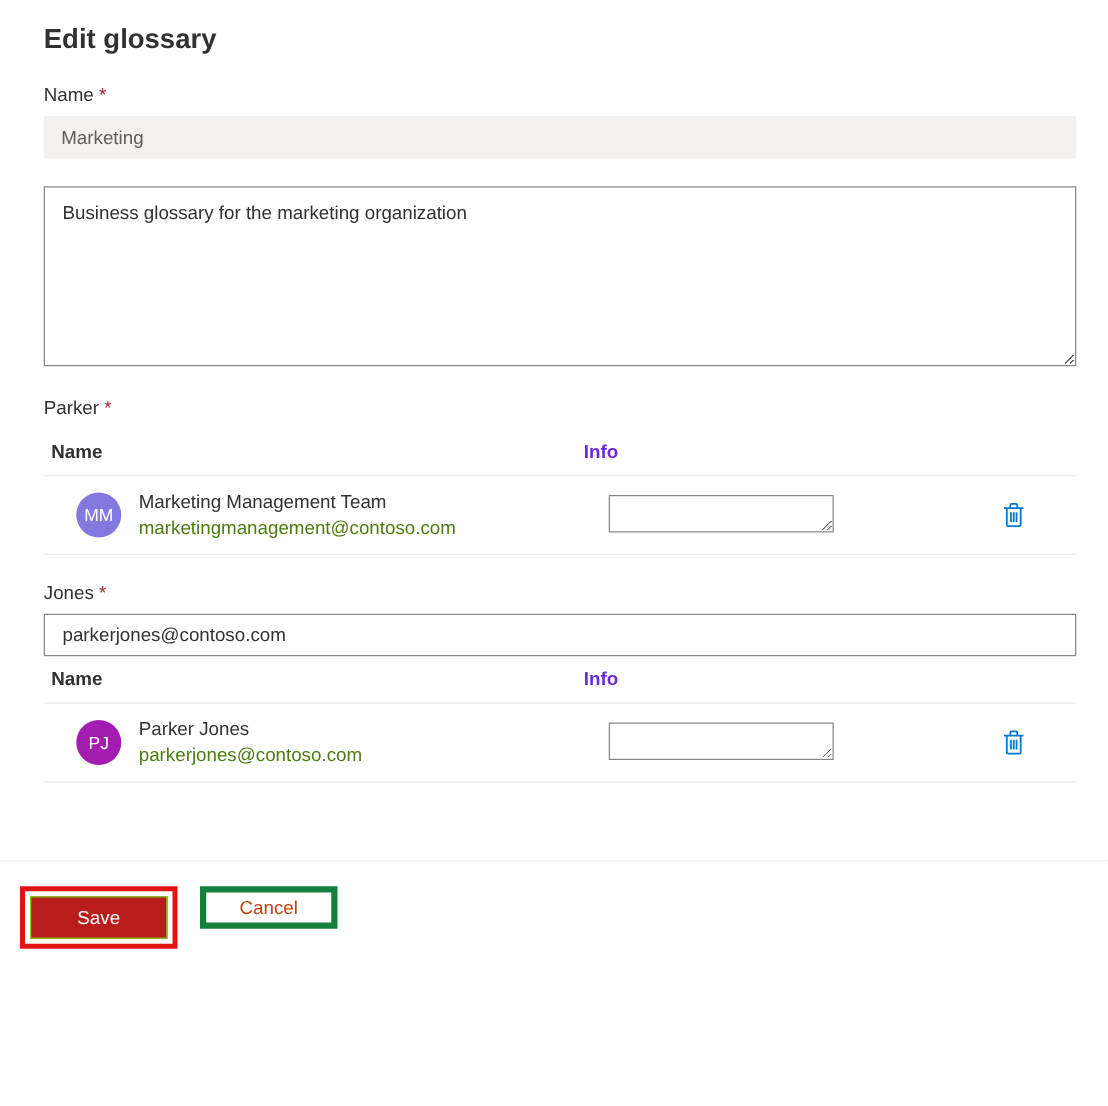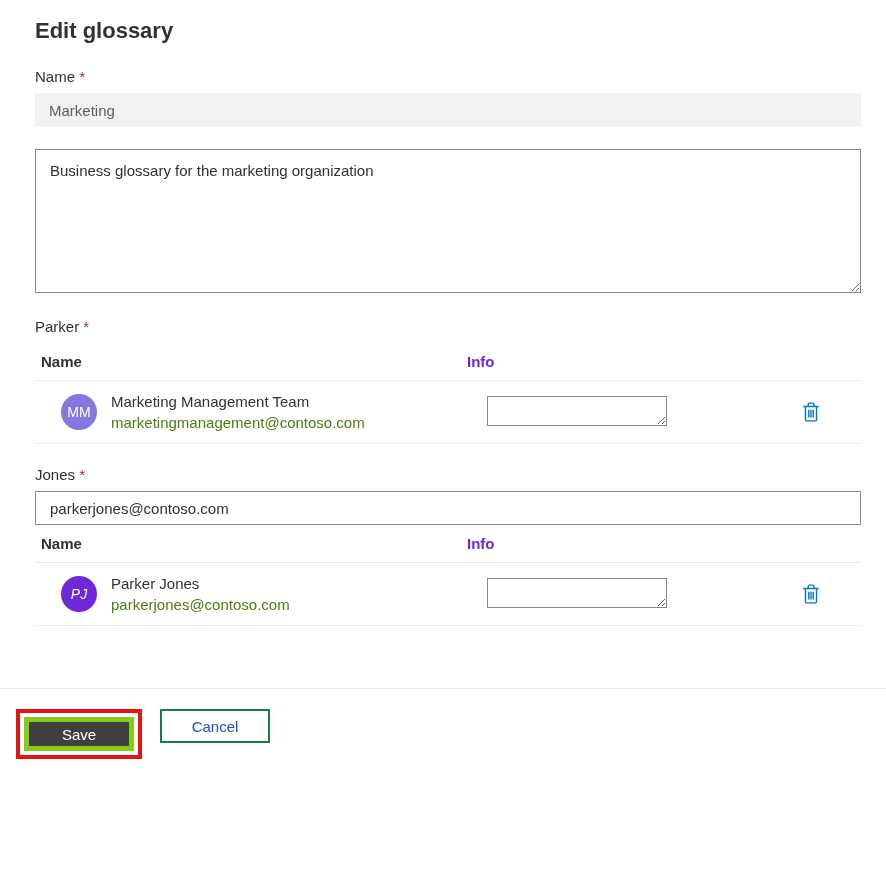--- a/index.html
+++ b/index.html
@@ -89,21 +89,21 @@
       border-radius: 50%;
       display: inline-flex;
       align-items: center;
       justify-content: center;
       color: #fff;
       font-size: 14px;
       font-weight: 400;
       flex-shrink: 0;
     }
     .avatar.purple-light { background: #8378de; }
-    .avatar.purple-dark { background: #6d28d9; font-style: italic; }
+    .avatar.purple-dark { background: #a21caf; }
     .name-cell {
       display: flex;
       align-items: center;
       gap: 14px;
       flex: 0 0 426px;
       margin-left: 20px;
     }
     .name-text {
       display: flex;
       flex-direction: column;
@@ -158,27 +158,27 @@
       padding: 4px;
       display: inline-block;
     }
     .btn {
       font-family: inherit;
       font-size: 15px;
       height: 34px;
       min-width: 110px;
       padding: 0 18px;
       cursor: pointer;
-      border: 2px solid #15803d;
+      border: 5px solid #15803d;
       background: #fff;
-      color: #1d4ed8;
+      color: #c2410c;
     }
     .btn.primary {
-      background: #404040;
-      border: 5px solid #84cc16;
+      background: #b91c1c;
+      border: 1px solid #84cc16;
       color: #fff;
     }
   </style>
 </head>
 <body>
 
 <div class="content">
   <h1>Edit glossary</h1>
 
   <div class="field">

